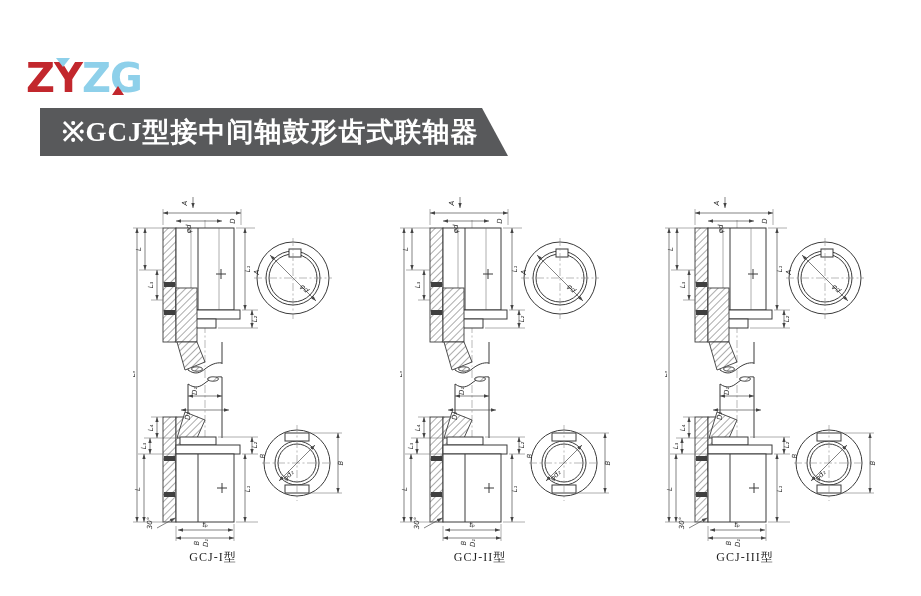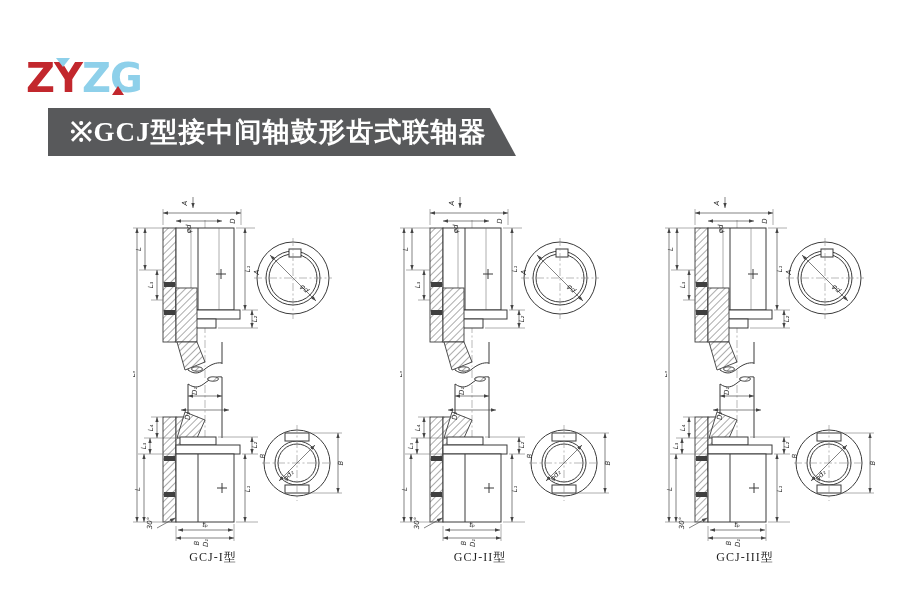--- a/index.html
+++ b/index.html
@@ -12,21 +12,21 @@
         font-weight:bold;font-size:40px;letter-spacing:-1px;line-height:1;margin-top:44px;}
   .logo .zy{color:#c2272d;}
   .logo .zg{color:#8ed0ea;}
   .logo-acc{position:absolute;width:0;height:0;}
   .acc-blue{left:30px;top:0;border-left:7px solid transparent;border-right:7px solid transparent;
             border-top:9px solid #8ed0ea;}
   .acc-red{left:86px;top:28px;border-left:6px solid transparent;border-right:6px solid transparent;
            border-bottom:9px solid #c2272d;}
 
   
-  .banner{position:absolute;left:48px;top:108px;width:468px;height:48px;background:#58595b;
+  .banner{position:absolute;left:40px;top:108px;width:468px;height:48px;background:#58595b;
           clip-path:polygon(0 0,calc(100% - 26px) 0,100% 100%,0 100%);
           color:#fff;font-family:"Liberation Serif",serif;font-weight:bold;
           font-size:27px;line-height:48px;padding-left:22px;box-sizing:border-box;
           letter-spacing:1px;white-space:nowrap;
           filter:drop-shadow(0 3px 0 rgba(140,140,140,0.75));}
 
   
   .fig{position:absolute;top:192px;width:240px;height:400px;}
   .fig-1{left:133px;} .fig-2{left:400px;} .fig-3{left:665px;}
   .figsvg{position:absolute;left:0;top:0;}

